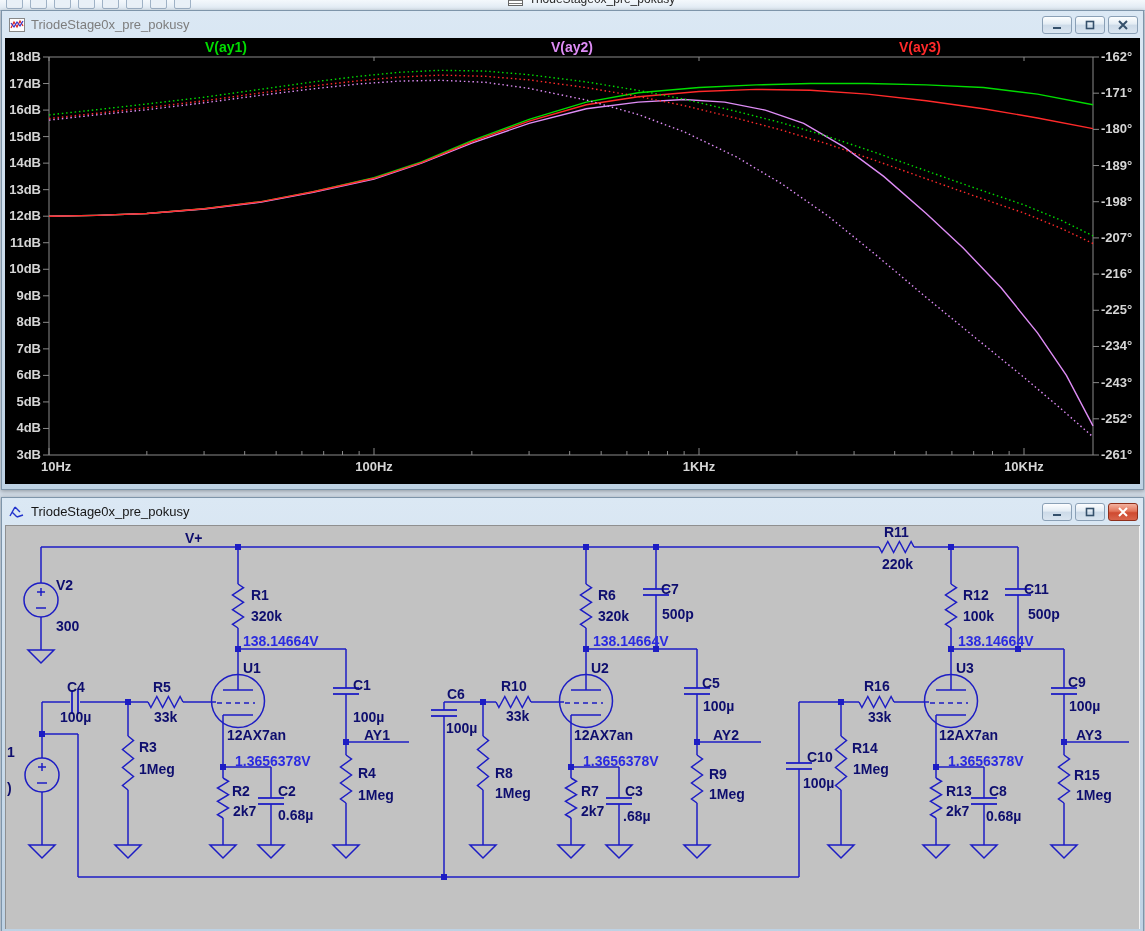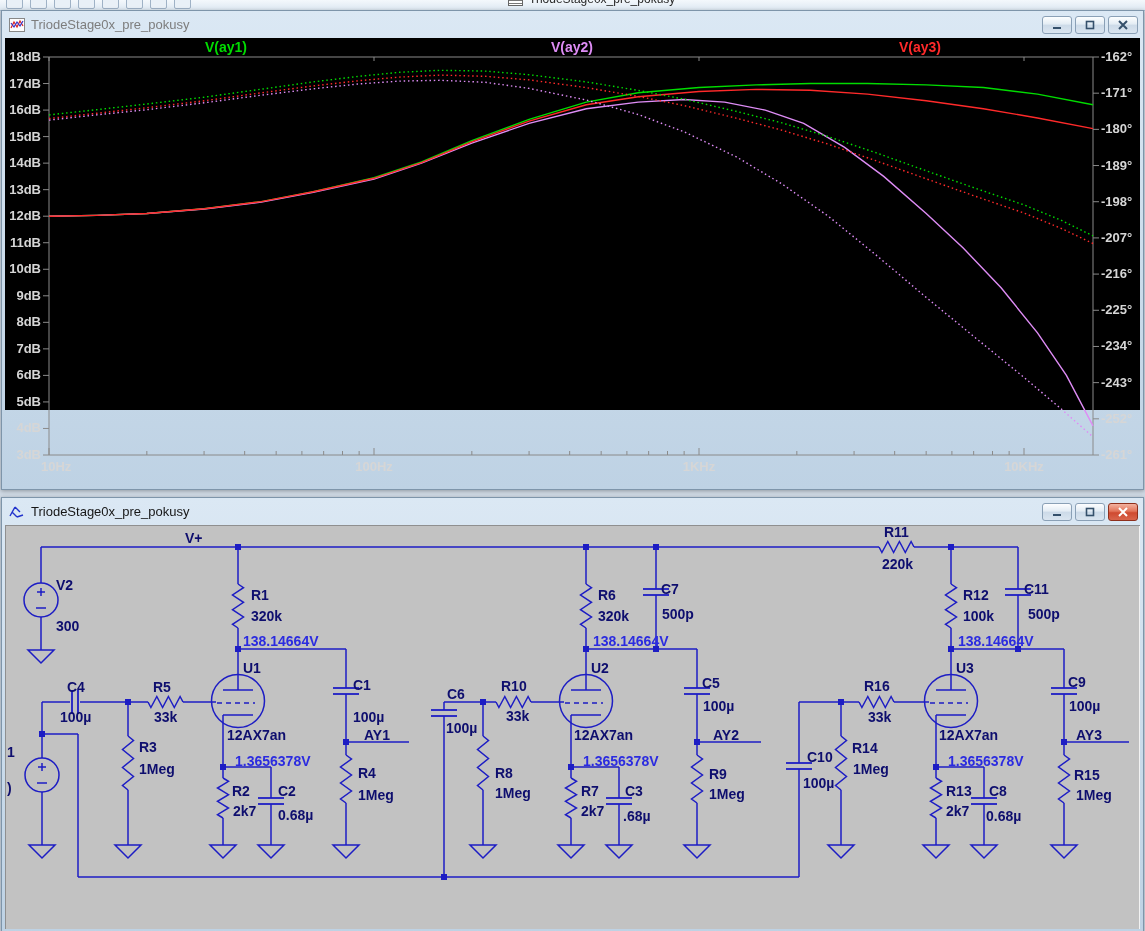--- a/index.html
+++ b/index.html
@@ -21,21 +21,21 @@
   .titlebar{height:27px;display:flex;align-items:center;padding:0 5px 0 7px;gap:6px;}
   .title{font-size:13px;flex:1;white-space:nowrap;overflow:hidden;}
   #win1 .title{color:#7d7d7d;}
   #win2 .title{color:#161616;}
   .btns{display:flex;gap:3px;}
   .btn{width:30px;height:18px;border:1px solid #8aa0b6;border-radius:3px;
     background:linear-gradient(#fdfeff,#e3ecf4 45%,#ccdae8 50%,#dae5f0);
     display:flex;align-items:center;justify-content:center;padding:0;cursor:default;}
   .btn.red{background:linear-gradient(#f3b2a0,#e2745a 45%,#cf4a30 55%,#d8654c);border-color:#8e2f1c;}
   .content{margin:0 3px 3px;position:relative;}
-  #plot-content{background:#000;height:372px;}
+  #plot-content{background:#000;height:446px;}
   #schem-content{background:#c2c2c2;height:404px;box-shadow:inset 1px 1px 0 #8f8f8f, inset -1px 0 0 #f2f2f2;}
   svg{display:block;}
   
   .ax-txt{fill:#d6d6d6;font-family:"Liberation Sans",sans-serif;font-size:13px;font-weight:bold;}
   .leg-txt{font-family:"Liberation Sans",sans-serif;font-size:14px;font-weight:bold;}
   
   .s-comp,.s-net{fill:#0e0e6e;font-family:"Liberation Sans",sans-serif;font-size:14px;font-weight:bold;}
   .s-volt{fill:#2b2be0;font-family:"Liberation Sans",sans-serif;font-size:14px;font-weight:bold;}
 </style>
 </head>

